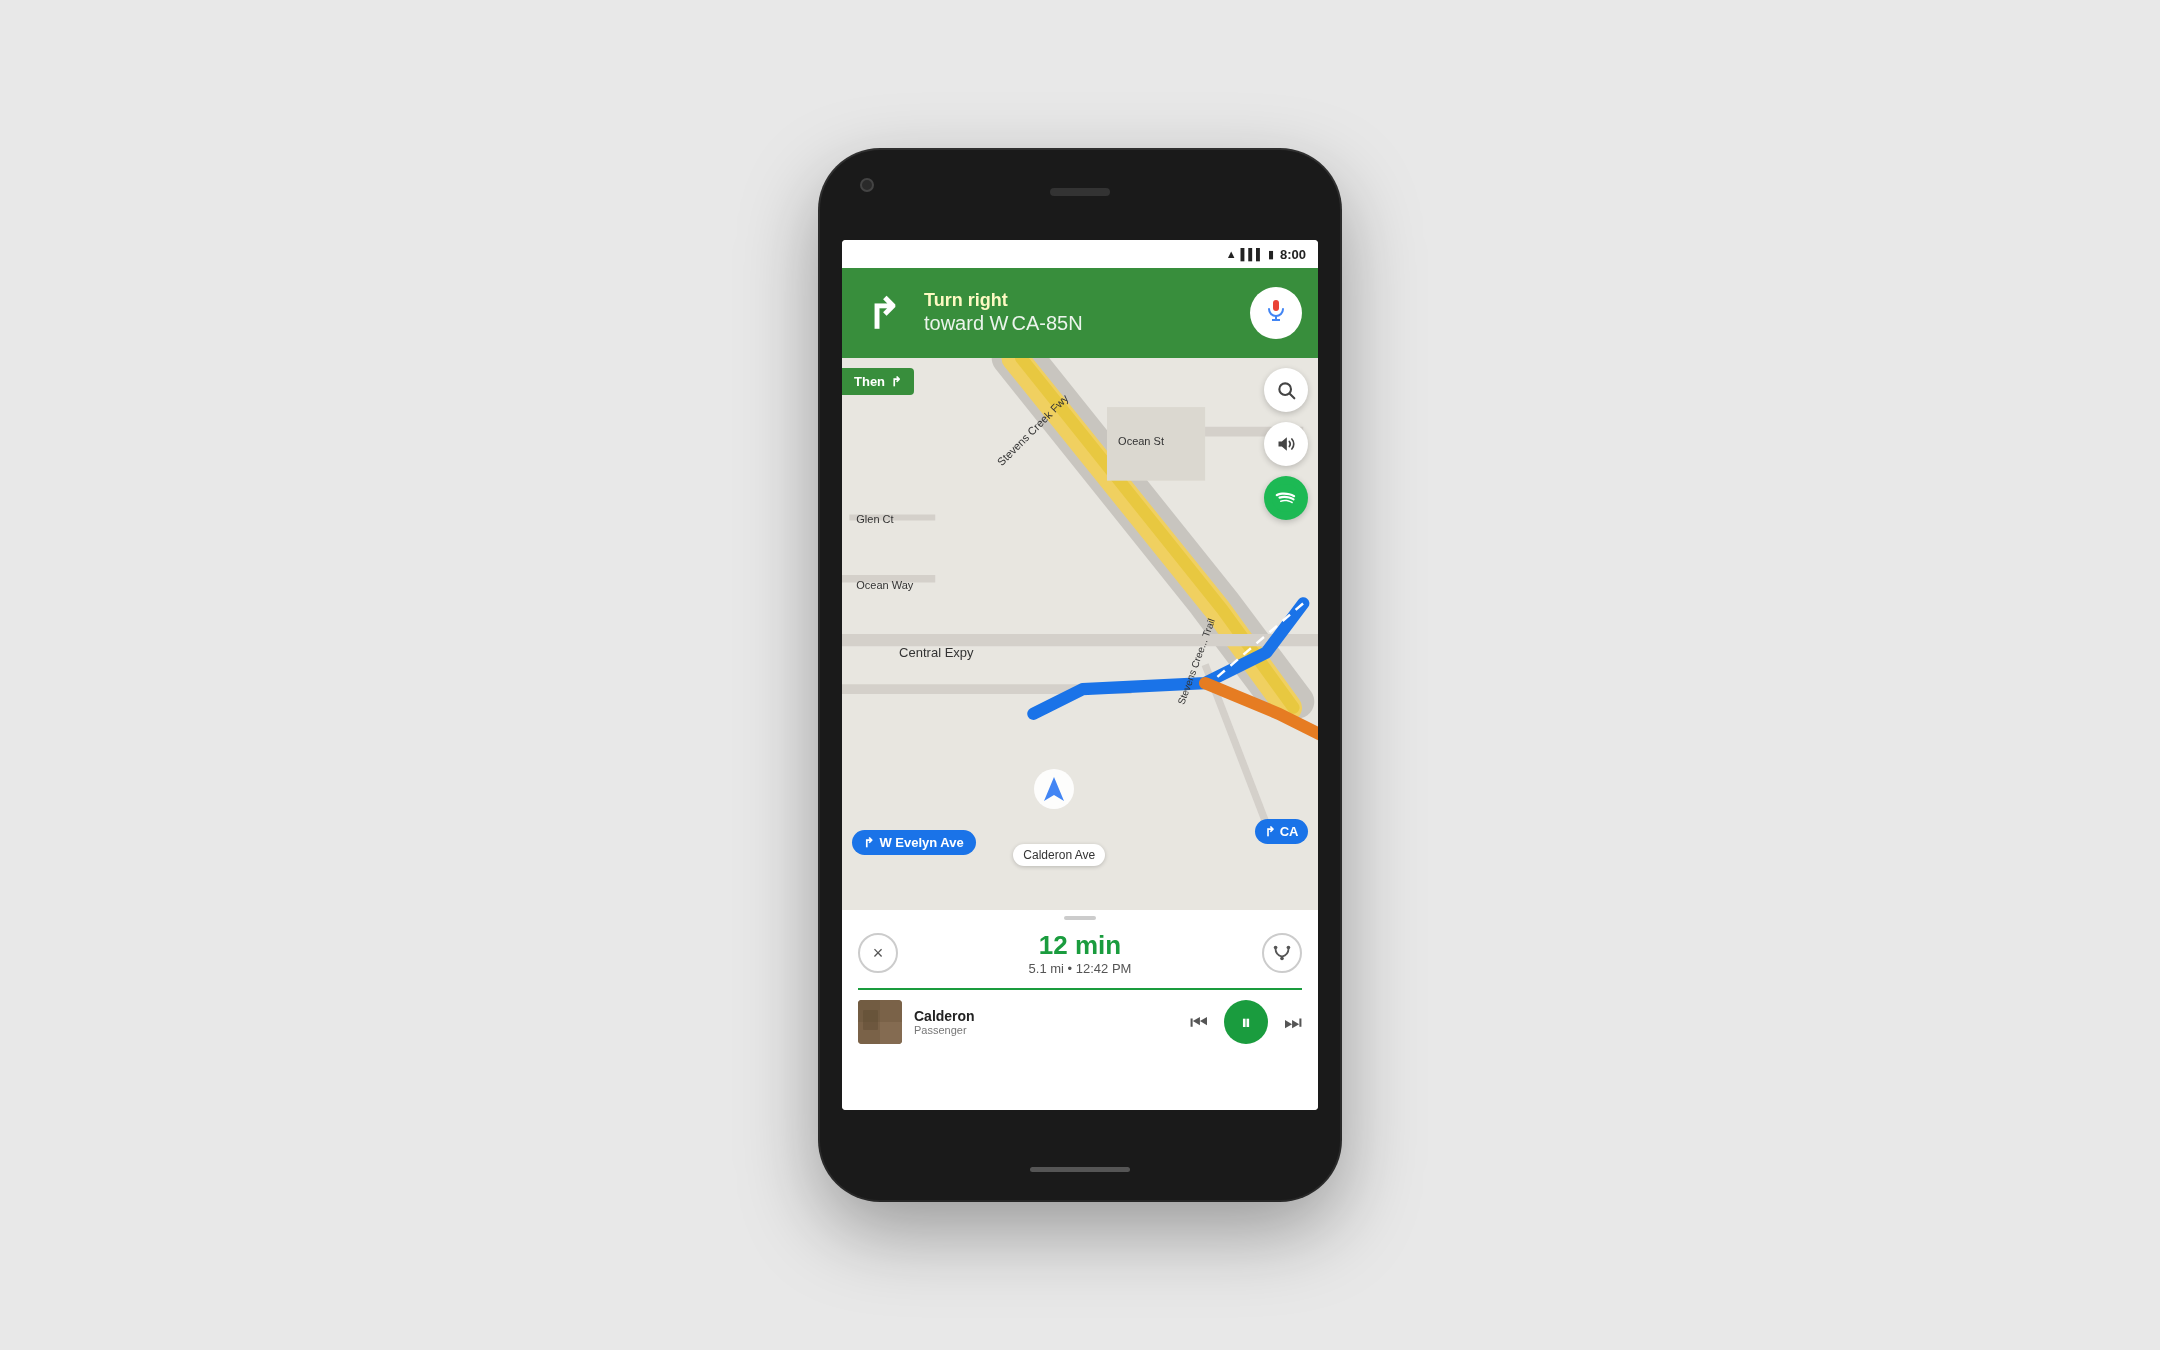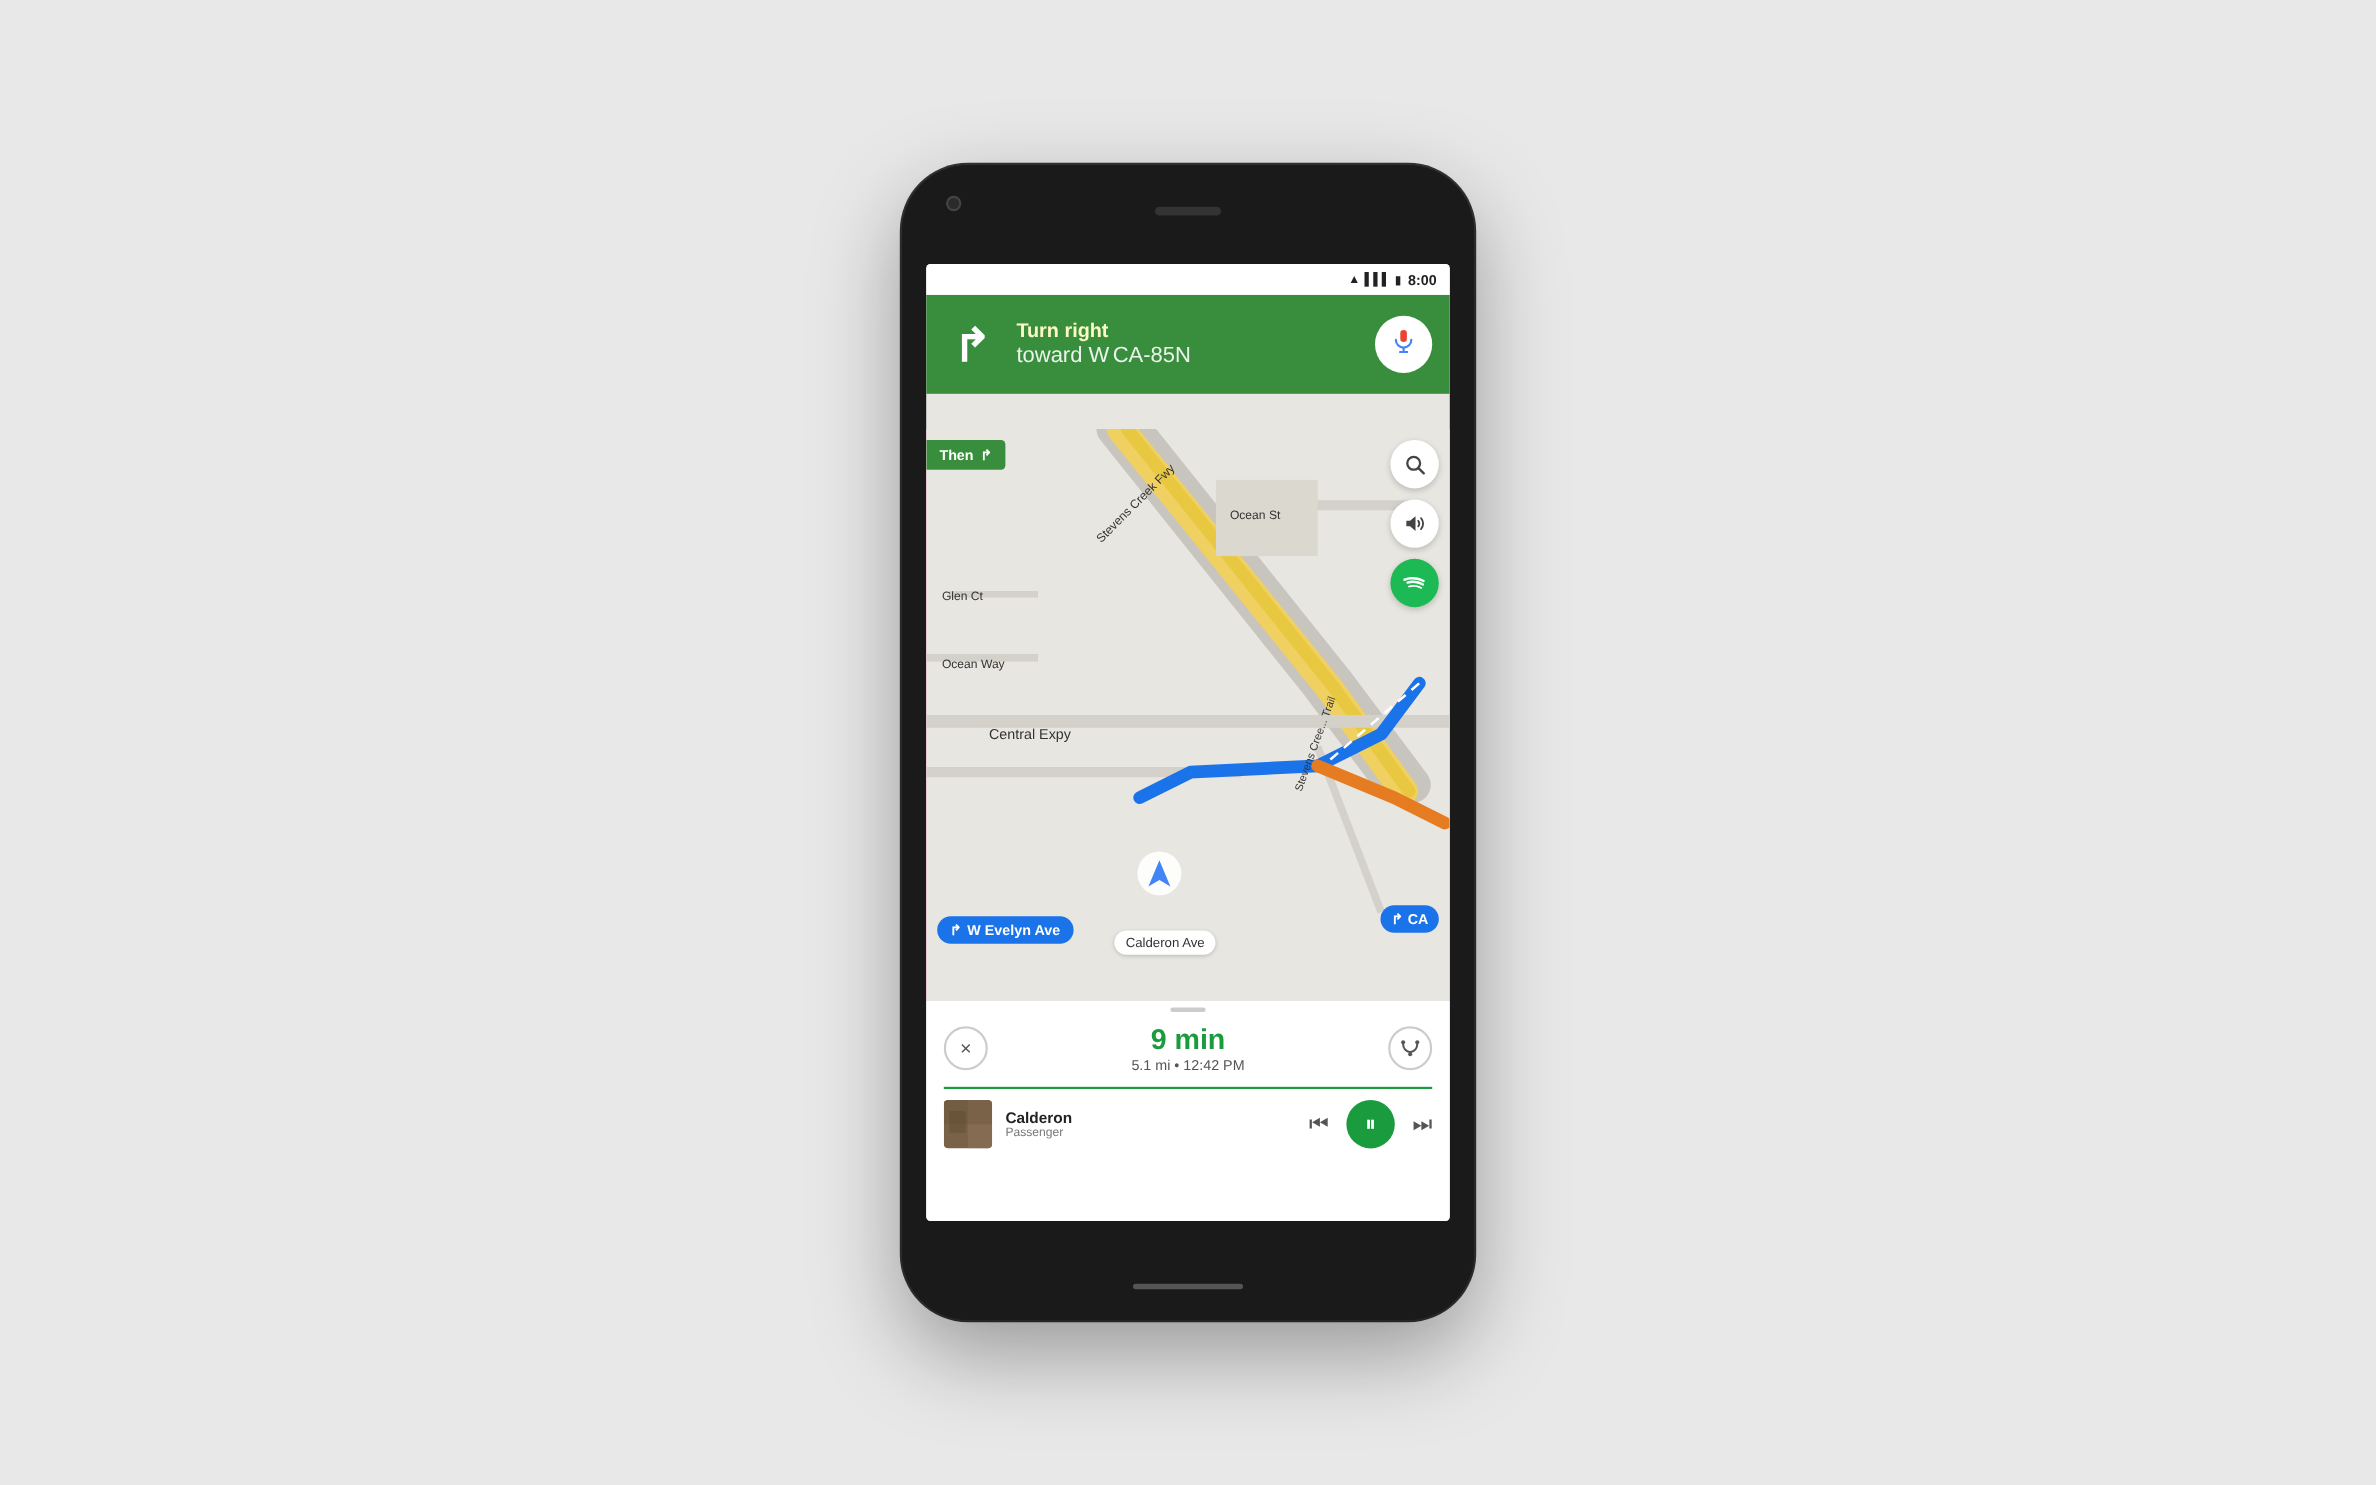--- a/index.html
+++ b/index.html
@@ -175,23 +175,22 @@
       font-size: 24px;
     }
 
     
     .map-area {
       position: absolute;
       top: 118px;
       left: 0;
       right: 0;
       bottom: 200px;
-      background: #f9a8d4;
+      background: #ffffff;
       overflow: hidden;
-      margin-top: 32px;
     }
 
     
     .map-svg {
       position: absolute;
       inset: 0;
       width: 100%;
       height: 100%;
     }
 
@@ -601,21 +600,21 @@
       <div class="panel-handle">
         <div class="panel-handle-bar"></div>
       </div>
 
       <div class="trip-info">
         <div class="cancel-btn">
           <span>×</span>
         </div>
 
         <div class="trip-center">
-          <div class="trip-time">9 min</div>
+          <div class="trip-time">12 min</div>
           <div class="trip-details">
             <span>5.1 mi</span>
             <span> • </span>
             <span>12:42 PM</span>
           </div>
         </div>
 
         <div class="route-options-btn">
           <svg width="22" height="22" viewBox="0 0 24 24">
             <circle cx="5" cy="6" r="2" fill="#555"></circle>

